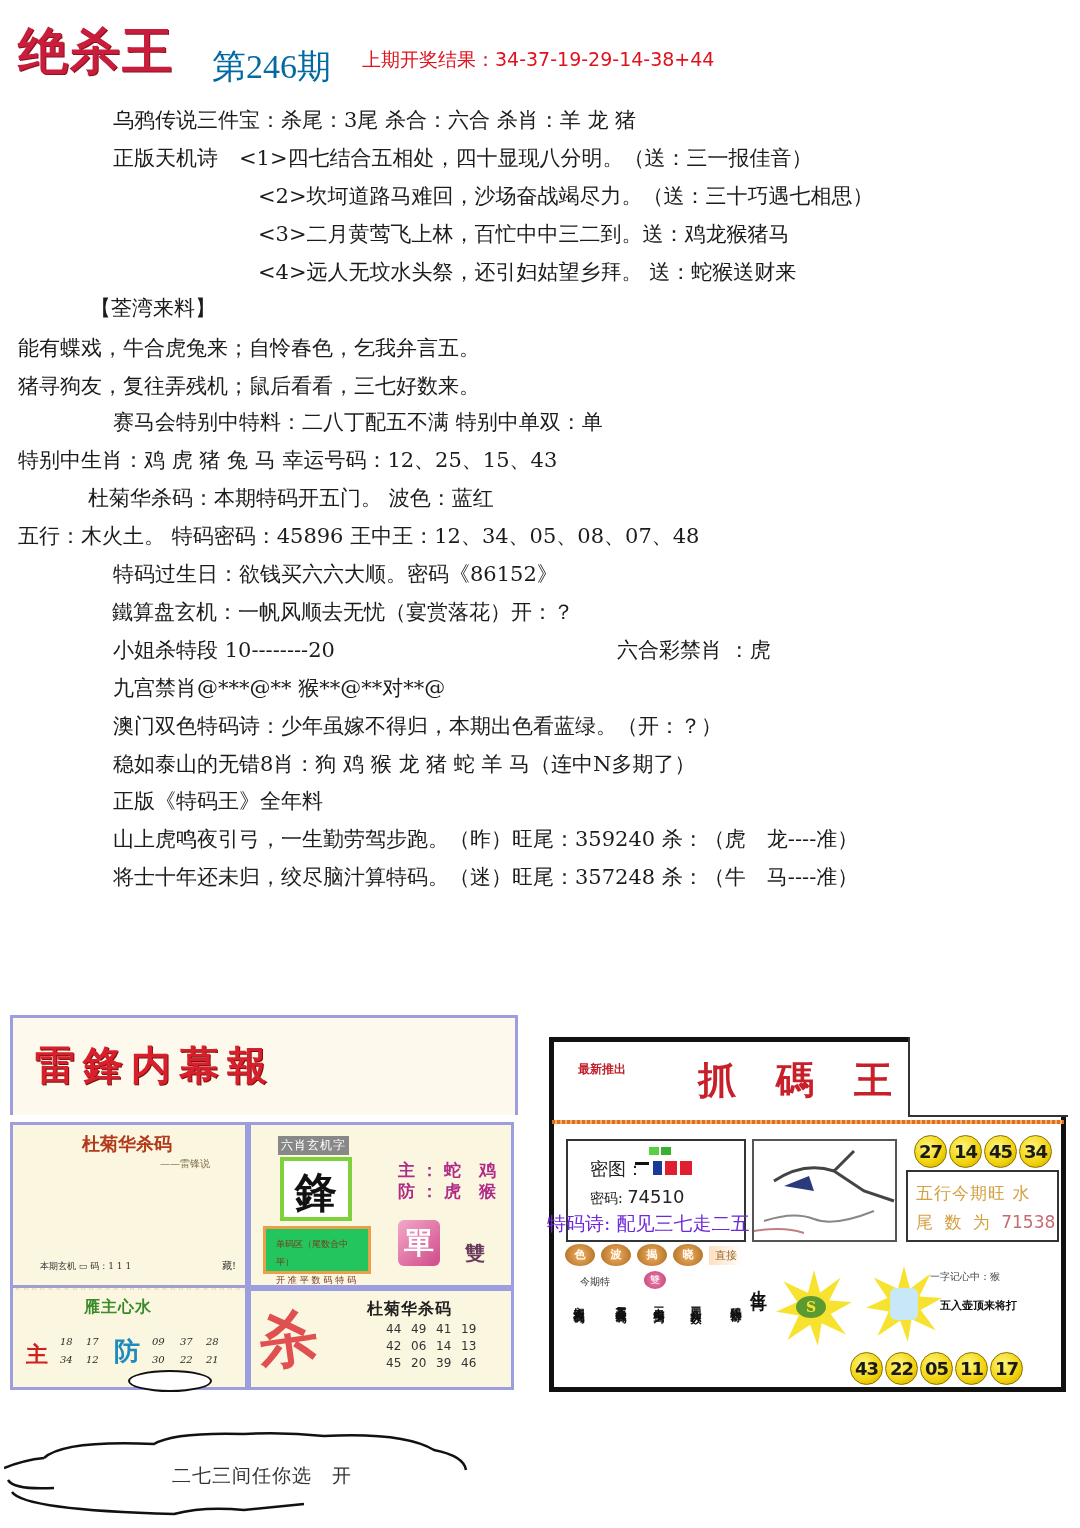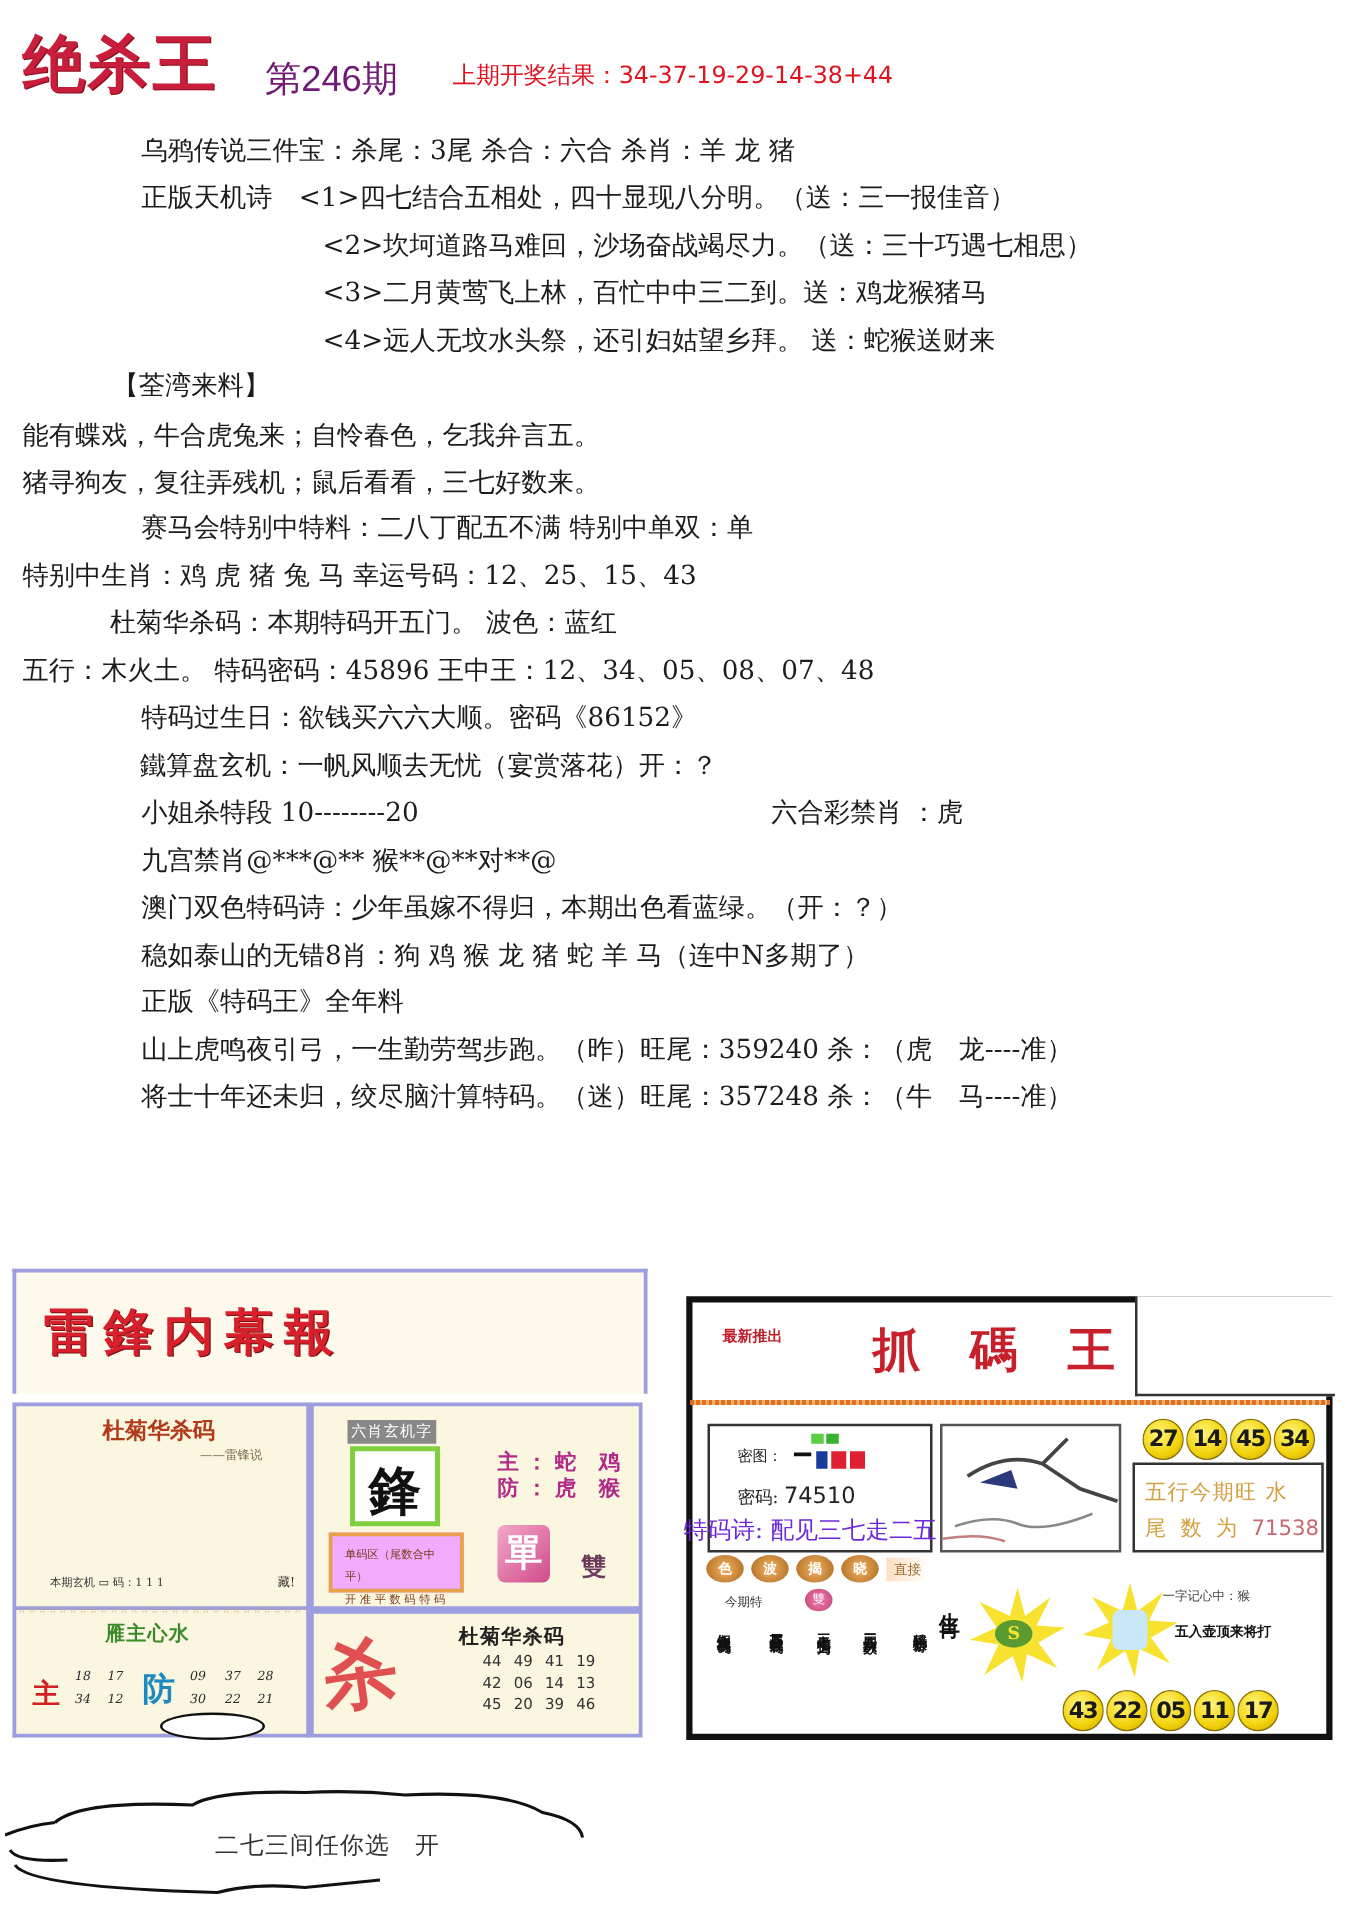--- a/index.html
+++ b/index.html
@@ -1,21 +1,21 @@
 <!DOCTYPE html>
 <html><head>
 <meta charset="utf-8">
 <style>
   * { box-sizing: border-box; margin: 0; padding: 0; }
   html, body { width: 1080px; height: 1528px; background: #ffffff; overflow: hidden; }
   body { position: relative; font-family: "DejaVu Serif", "Liberation Serif", serif; color: #1a1a1a; }
 
   .header { position: absolute; left: 0; top: 0; width: 1000px; height: 100px; }
   .brand { position: absolute; left: 18px; top: 18px; font-size: 50px; font-weight: bold; color: #c81e3c; letter-spacing: 2px; font-family: "DejaVu Sans", sans-serif; text-shadow: 1px 1px 0 #8a1020; }
-  .issue { position: absolute; left: 212px; top: 44px; font-size: 29px; color: #701a75; font-family: Liberation Sans, sans-serif; }
+  .issue { position: absolute; left: 212px; top: 44px; font-size: 34px; color: #0369a1; font-family: Liberation Serif, serif; }
   .last-result { position: absolute; left: 362px; top: 47px; font-size: 19px; color: #e0121e; font-family: "DejaVu Sans", sans-serif; }
 
   .line { position: absolute; font-size: 21px; white-space: pre; color: #1c1c1c; line-height: 1; }
 
   
   .panel-left { position: absolute; left: 10px; top: 1015px; width: 508px; height: 100px; background: #fdf9ec; border: 3px solid #9c9ee0; border-bottom: none; }
   .panel-left-title { position: absolute; left: 22px; top: 20px; font-size: 40px; font-weight: bold; color: #d8202c; letter-spacing: 8px; font-family: "DejaVu Serif", serif; text-shadow: 1px 1px 0 #7a1010; }
   .pl-box { position: absolute; background: #fbf6e0; border: 3px solid #9c9ee0; }
   .pl-box.b1 { left: 10px; top: 1122px; width: 238px; height: 166px; }
   .pl-box.b2 { left: 248px; top: 1122px; width: 266px; height: 166px; }
@@ -24,21 +24,21 @@
   .stars { position: absolute; left: 14px; top: 1283px; width: 232px; height: 8px; font-size: 8px; color: #c9a46a; letter-spacing: 1px; overflow: hidden; white-space: nowrap; }
 
   .tj-title { position: absolute; left: 82px; top: 1132px; font-size: 18px; color: #b23a1a; font-weight: bold; }
   .tj-sig { position: absolute; left: 160px; top: 1157px; font-size: 10px; color: #7a6a4a; }
   .tj-foot { position: absolute; left: 40px; top: 1260px; font-size: 9px; color: #333; }
   .tj-foot2 { position: absolute; left: 222px; top: 1259px; font-size: 10px; color: #333; }
 
   .zx-label { position: absolute; left: 278px; top: 1136px; font-size: 12px; color: #fff; background: #888; padding: 1px 3px; letter-spacing: 1px; }
   .zx-box { position: absolute; left: 280px; top: 1157px; width: 72px; height: 64px; border: 4px solid #7ed03c; background: #fff; }
   .zx-char { position: absolute; left: 0; top: 4px; width: 64px; text-align: center; font-size: 42px; font-weight: bold; color: #111; }
-  .zx-sub { position: absolute; left: 263px; top: 1226px; width: 108px; height: 48px; border: 3px solid #e8a04a; background: #f0abfc; font-size: 9px; color: #7a3a1a; padding: 6px 6px 0 10px; line-height: 18px; }
+  .zx-sub { position: absolute; left: 263px; top: 1226px; width: 108px; height: 48px; border: 3px solid #e8a04a; background: #22c55e; font-size: 9px; color: #7a3a1a; padding: 6px 6px 0 10px; line-height: 18px; }
   .zx-main { position: absolute; left: 398px; top: 1160px; font-size: 17px; color: #b02a88; font-weight: bold; line-height: 21px; letter-spacing: 6px; }
   .dan { position: absolute; left: 398px; top: 1220px; width: 42px; height: 46px; background: linear-gradient(135deg,#f3a8c8,#d04a8a); border-radius: 6px; color: #fff; font-size: 30px; text-align: center; line-height: 46px; font-weight: bold; }
   .shuang { position: absolute; left: 465px; top: 1240px; font-size: 20px; color: #6a3a5a; font-weight: bold; }
 
   .xs-title { position: absolute; left: 84px; top: 1297px; font-size: 16px; color: #3a8a2a; font-weight: bold; letter-spacing: 1px; }
   .xs-zhu { position: absolute; left: 26px; top: 1340px; font-size: 22px; color: #d02020; font-weight: bold; }
   .xs-fang { position: absolute; left: 114px; top: 1334px; font-size: 26px; color: #1d8ac0; font-weight: bold; }
   .xs-num { position: absolute; font-size: 10px; color: #2a2a2a; font-style: italic; }
   .oval { position: absolute; left: 128px; top: 1370px; width: 84px; height: 22px; border: 2px solid #111; border-radius: 50%; background: #fff; }
 
@@ -47,21 +47,21 @@
   .dz-grid { position: absolute; left: 386px; top: 1322px; display: grid; grid-template-columns: repeat(4, 25px); row-gap: 3px; font-size: 12px; color: #333; font-family: "DejaVu Sans", sans-serif; }
 
   
   .panel-right { position: absolute; left: 549px; top: 1037px; width: 517px; height: 355px; border: 5px solid #111; background: #fff; }
   .pr-topright { position: absolute; left: 908px; top: 1037px; width: 160px; height: 80px; border-left: 2px solid #333; border-bottom: 2px solid #333; background: #fff; }
   .pr-sub { position: absolute; left: 578px; top: 1061px; font-size: 12px; color: #c0202a; font-weight: bold; }
   .pr-title { position: absolute; left: 698px; top: 1055px; font-size: 38px; color: #c8202a; font-weight: bold; letter-spacing: 40px; font-family: "DejaVu Serif", serif; }
   .pr-rule { position: absolute; left: 552px; top: 1120px; width: 512px; height: 4px; background: repeating-linear-gradient(90deg,#e07020 0 3px,#f0b070 3px 5px); }
 
   .mibox { position: absolute; left: 566px; top: 1139px; width: 180px; height: 103px; border: 2px solid #333; background: #fff; }
-  .mi-label { position: absolute; left: 590px; top: 1157px; font-size: 12px; color: #222; }
+  .mi-label { position: absolute; left: 590px; top: 1157px; font-size: 18px; color: #222; }
   .mi-graphic { position: absolute; left: 635px; top: 1145px; width: 70px; height: 40px; }
   .mi-code { position: absolute; left: 590px; top: 1186px; font-size: 14px; color: #222; }
   .mi-code span { font-family: "DejaVu Sans", sans-serif; font-size: 18px; }
   .mi-poem { position: absolute; left: 547px; top: 1211px; font-size: 19px; color: #6d28d9; }
 
   .picbox { position: absolute; left: 752px; top: 1139px; width: 145px; height: 103px; border: 2px solid #555; background: #fff; }
   .balls { position: absolute; display: flex; gap: 2px; }
   .ball { width: 33px; height: 33px; border-radius: 50%; background: radial-gradient(circle at 40% 35%,#fff680,#f2d20a 60%,#c8a000); border: 1px solid #8a7000; font-family: "DejaVu Sans", sans-serif; font-size: 18px; color: #1a1a1a; text-align: center; line-height: 31px; font-weight: bold; letter-spacing: -1px; }
   .wxbox { position: absolute; left: 906px; top: 1170px; width: 153px; height: 72px; border: 2px solid #333; background: #fff; }
   .wx1 { position: absolute; left: 916px; top: 1182px; font-size: 17px; color: #d4a040; letter-spacing: 1px; }

